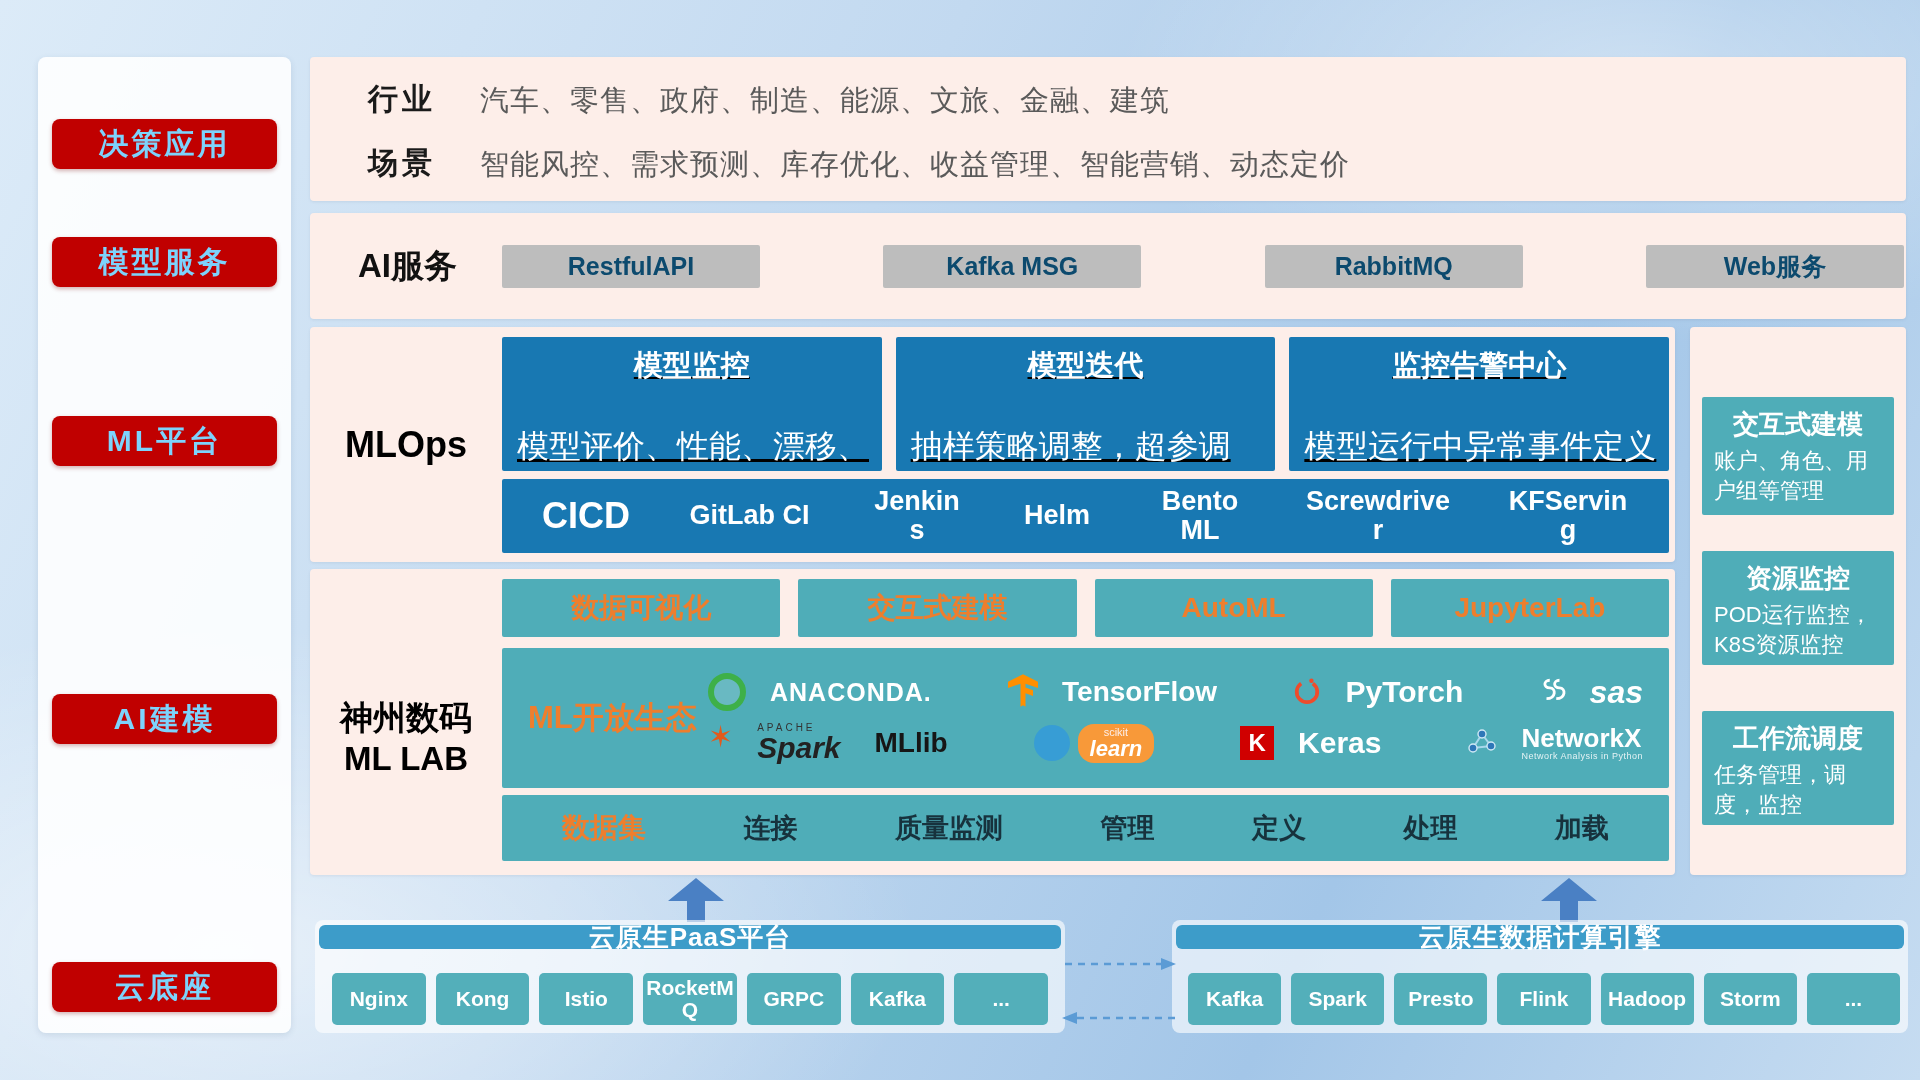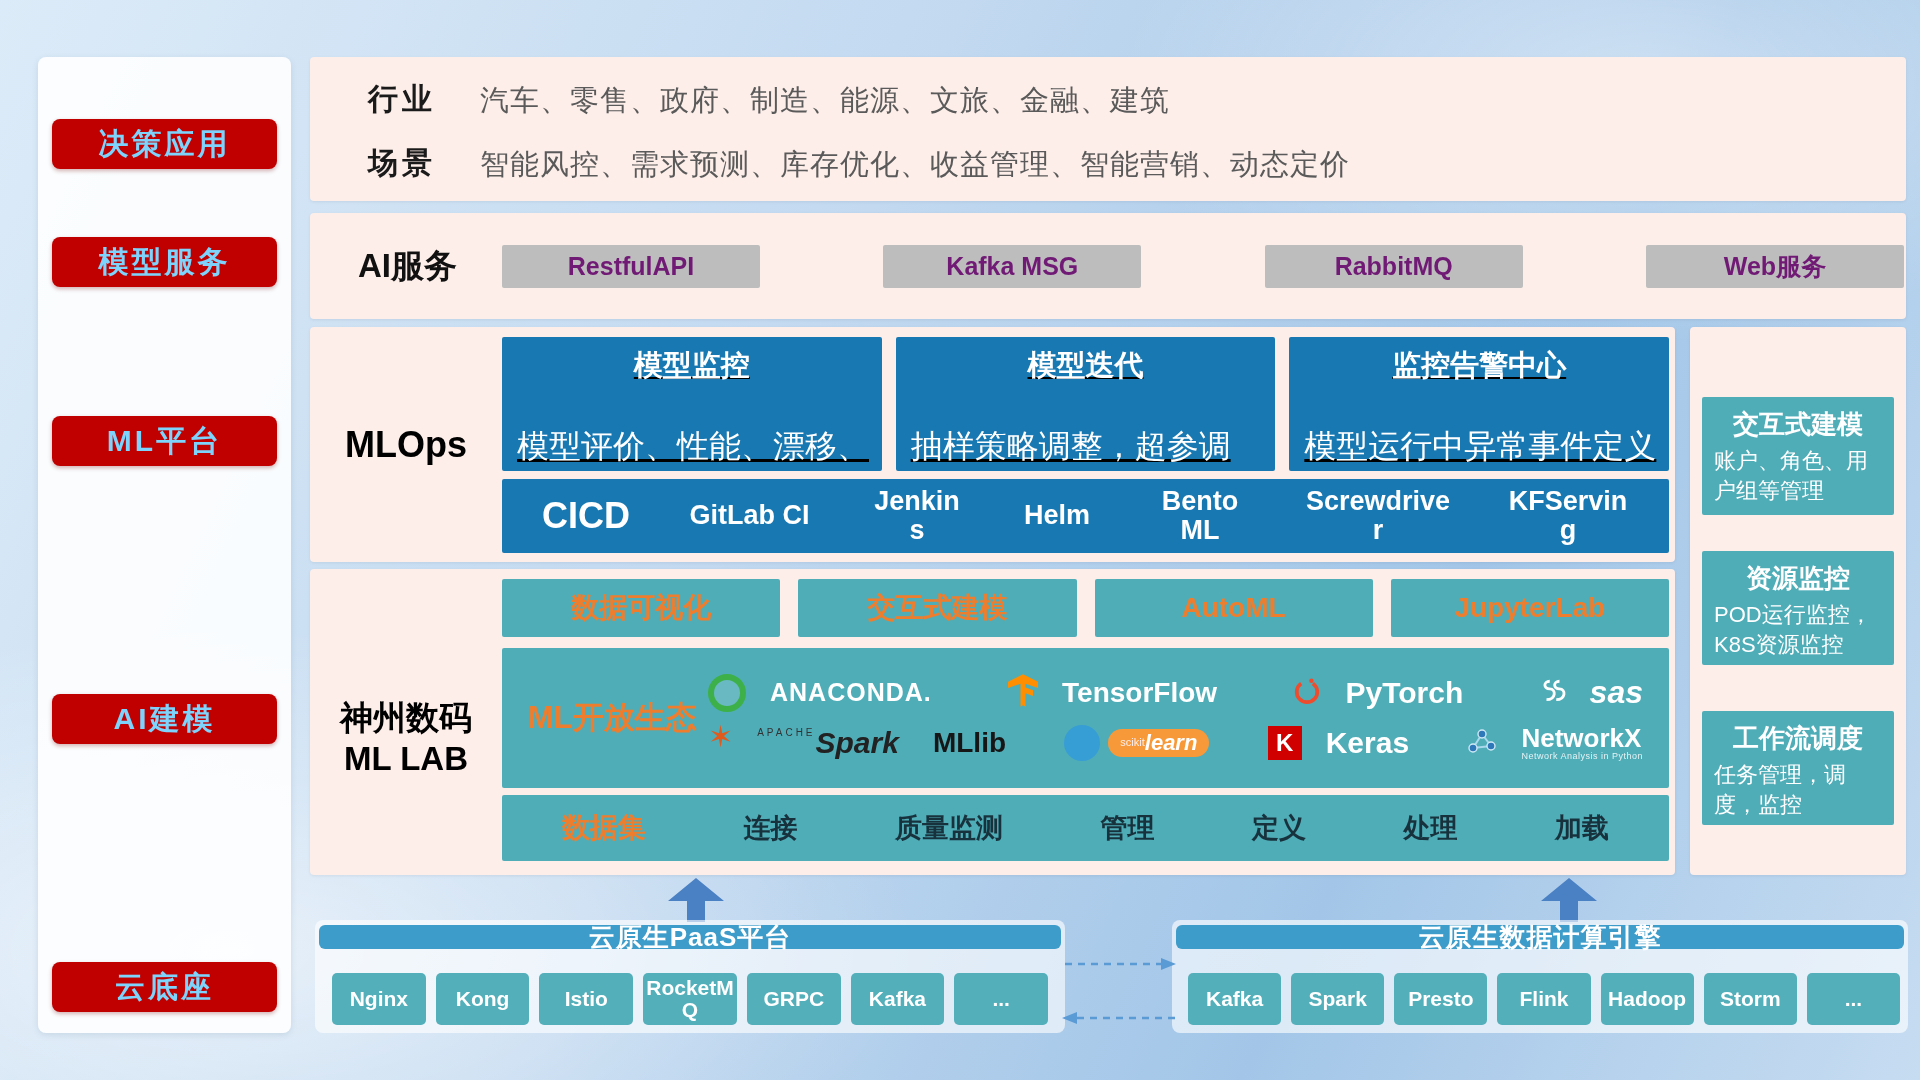--- a/index.html
+++ b/index.html
@@ -20,21 +20,21 @@
   
   .panel{position:absolute;background:#fdeee9;border-radius:4px;box-shadow:0 1px 3px rgba(60,80,110,.10);}
   .row-industry{left:310px;top:57px;width:1596px;height:144px;}
   .lbl{position:absolute;font-size:30px;font-weight:bold;color:#1a1a1a;letter-spacing:4px;}
   .txt{position:absolute;font-size:29px;color:#5a5a5a;letter-spacing:1px;}
   .row-service{left:310px;top:213px;width:1596px;height:106px;}
   .row-label{position:absolute;left:48px;top:50%;transform:translateY(-50%);
     font-size:33px;font-weight:bold;color:#111;}
   .service-buttons{position:absolute;left:192px;right:2px;top:0;height:100%;
     display:flex;align-items:center;justify-content:space-between;}
-  .gray-btn{width:258px;height:43px;background:#bdbdbd;color:#701a75;font-weight:bold;font-size:25px;
+  .gray-btn{width:258px;height:43px;background:#bdbdbd;color:#0c4a6e;font-weight:bold;font-size:25px;
     display:flex;align-items:center;justify-content:center;border-radius:2px;}
   
   .mlops{left:310px;top:327px;width:1365px;height:235px;}
   .panel-side-label{position:absolute;left:0;width:192px;top:50%;transform:translateY(-50%);
     text-align:center;font-size:36px;font-weight:bold;color:#000;}
   .mlops-cards{position:absolute;left:192px;right:6px;top:10px;height:134px;display:flex;gap:14px;text-decoration:underline;}
   .blue-card{flex:1;background:#1878b2;color:#fff;border-radius:2px;overflow:hidden;}
   .card-title{font-size:29px;font-weight:bold;text-align:center;margin-top:9px;}
   .card-desc{font-size:32px;line-height:1.35;padding:3px 3px 0 15px;margin-top:36px;}
   .cicd-bar{position:absolute;left:192px;right:6px;top:152px;height:74px;background:#1878b2;
@@ -51,26 +51,26 @@
     display:flex;align-items:center;justify-content:center;border-radius:2px;}
   .eco-box{position:absolute;left:192px;right:6px;top:79px;height:140px;background:#4fadb8;
     display:flex;align-items:center;border-radius:2px;}
   .eco-label{margin-left:26px;width:180px;font-size:31px;font-weight:bold;color:#ee7e2d;}
   .logo-rows{flex:1;display:flex;flex-direction:column;justify-content:center;gap:12px;padding-right:26px;}
   .logo-row{display:flex;align-items:center;justify-content:space-between;}
   .logo{display:inline-flex;align-items:center;gap:24px;color:#fff;}
   .logo-text{font-size:28px;font-weight:bold;color:#fff;}
   .ana-ring{width:26px;height:26px;border:6px solid #3eb049;border-radius:50%;display:inline-block;background:rgba(255,255,255,.15);}
   .spark-star{color:#e25a1c;font-size:30px;line-height:1;transform:translateY(-6px);}
-  .spark-stack{display:inline-flex;flex-direction:row;align-items:flex-start;line-height:1;}
+  .spark-stack{display:inline-flex;flex-direction:column;align-items:flex-start;line-height:1;}
   .spark-apache{font-size:10px;letter-spacing:3px;color:#333;}
   .spark-word{font-size:30px;font-weight:bold;font-style:italic;color:#222;}
   .mllib-word{font-size:28px;font-weight:bold;color:#161616;margin-left:10px;}
   .skl-circle{width:36px;height:36px;border-radius:50%;background:#369cd6;display:inline-block;margin-right:-16px;opacity:.95;}
-  .skl-blob{background:#f89939;border-radius:16px;padding:3px 12px;display:inline-flex;flex-direction:row;align-items:center;line-height:1;}
+  .skl-blob{background:#f89939;border-radius:16px;padding:3px 12px;display:inline-flex;flex-direction:column;align-items:center;line-height:1;}
   .skl-top{font-size:11px;color:#fdeee9;}
   .skl-script{font-size:22px;font-style:italic;font-weight:bold;color:#fff;}
   .keras-box{width:34px;height:34px;background:#d00000;color:#fff;font-weight:bold;font-size:24px;
     display:inline-flex;align-items:center;justify-content:center;}
   .nx-stack{display:inline-flex;flex-direction:column;line-height:1.1;}
   .nx-name{font-size:26px;font-weight:bold;color:#fff;}
   .nx-sub{font-size:9px;color:rgba(255,255,255,.85);letter-spacing:.5px;}
   .data-row{position:absolute;left:192px;right:6px;top:226px;height:66px;background:#4fadb8;
     display:flex;align-items:center;justify-content:space-between;padding:0 60px;box-sizing:border-box;border-radius:2px;}
   .data-first{font-size:28px;font-weight:bold;color:#ee7e2d;}

